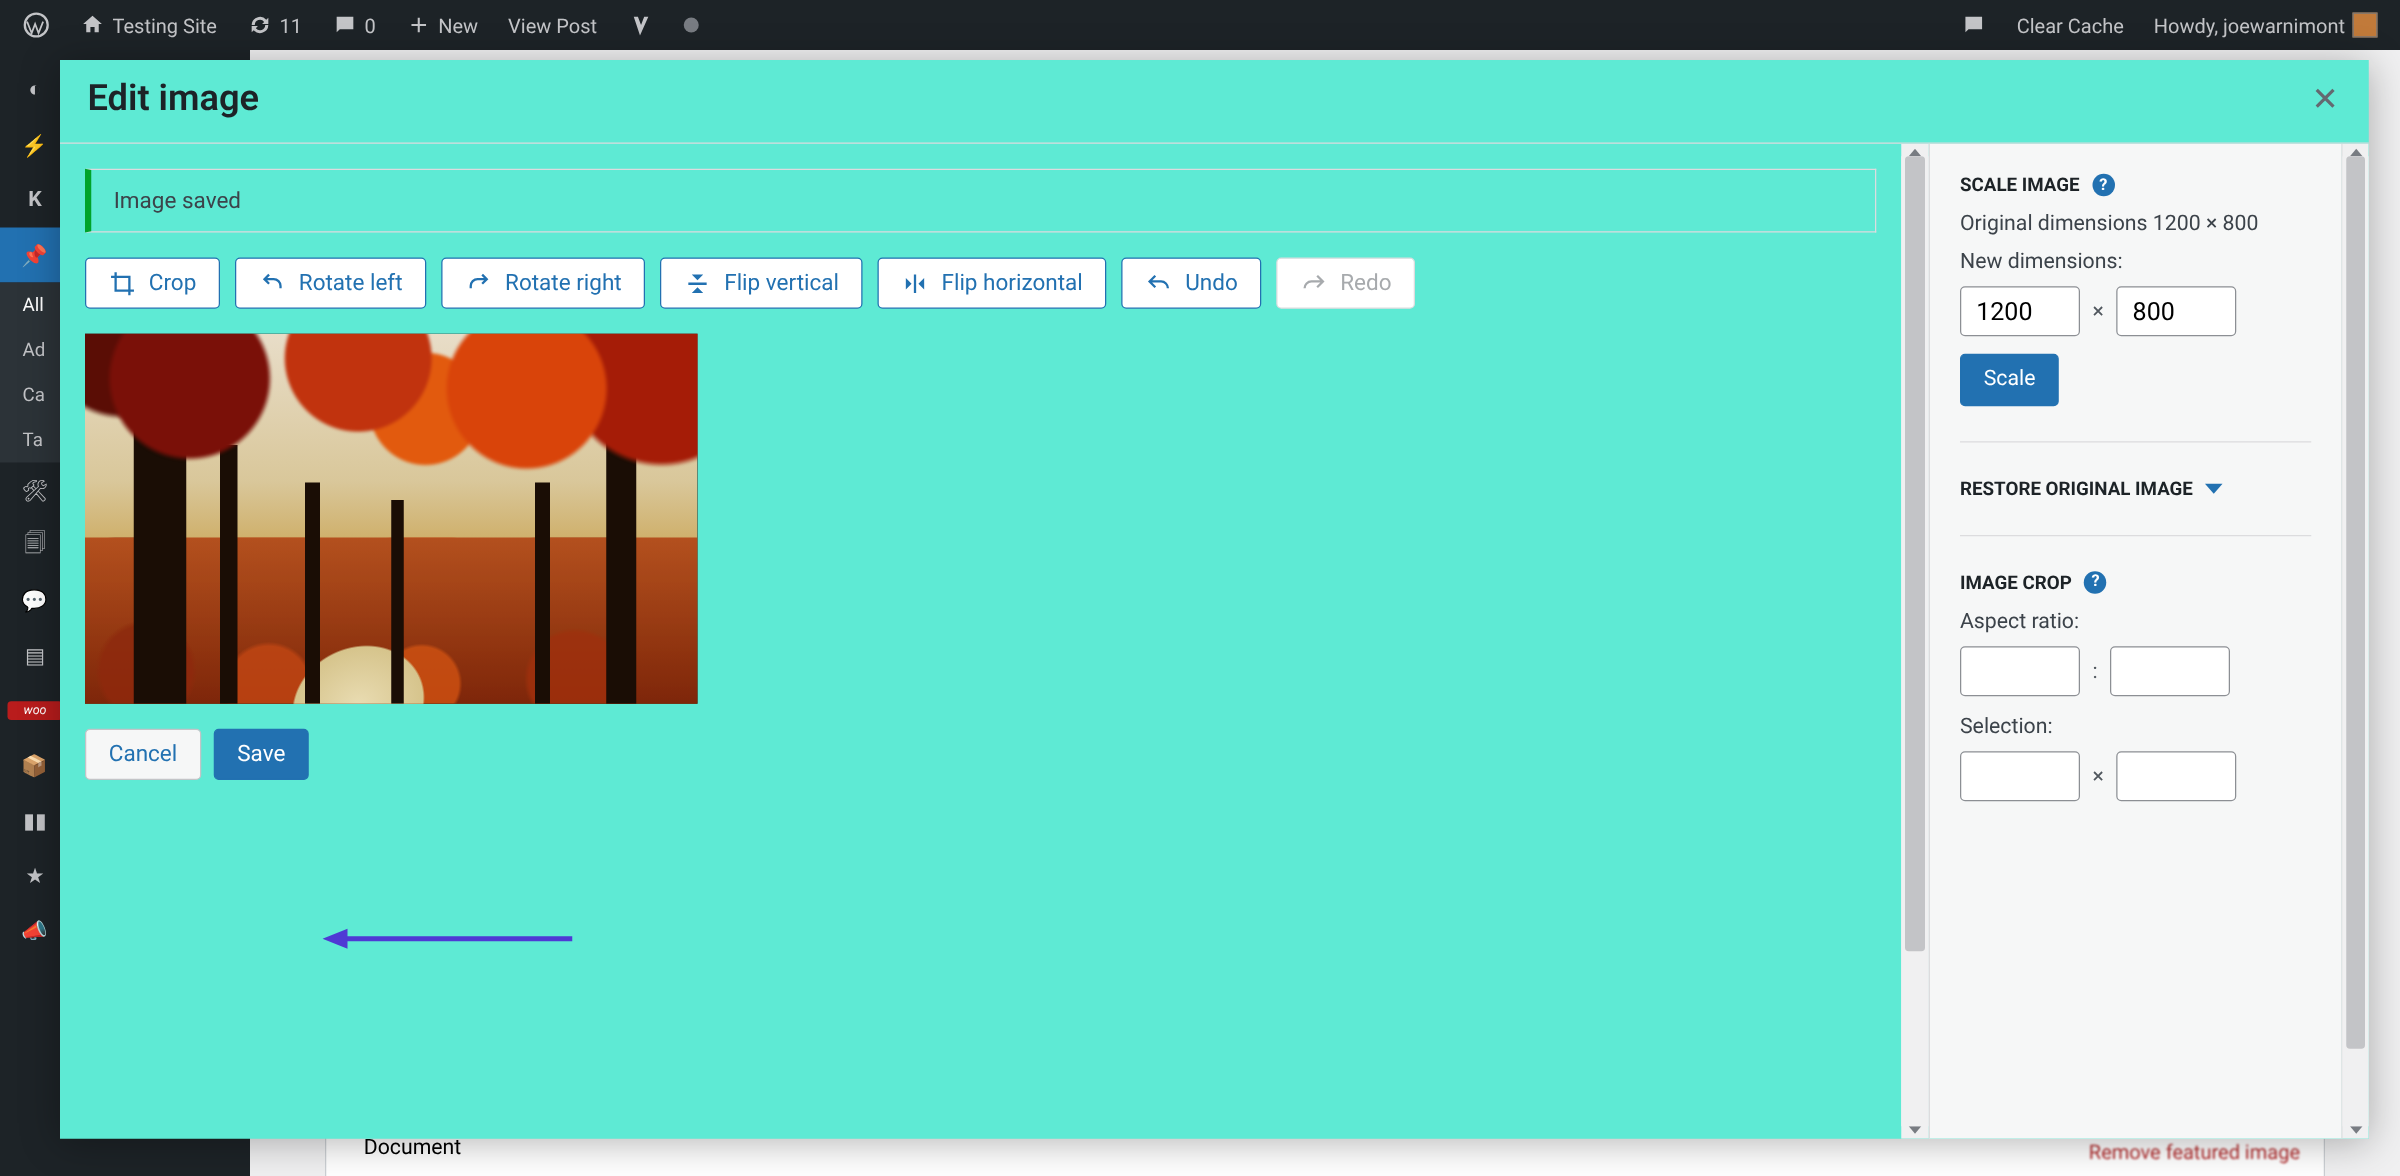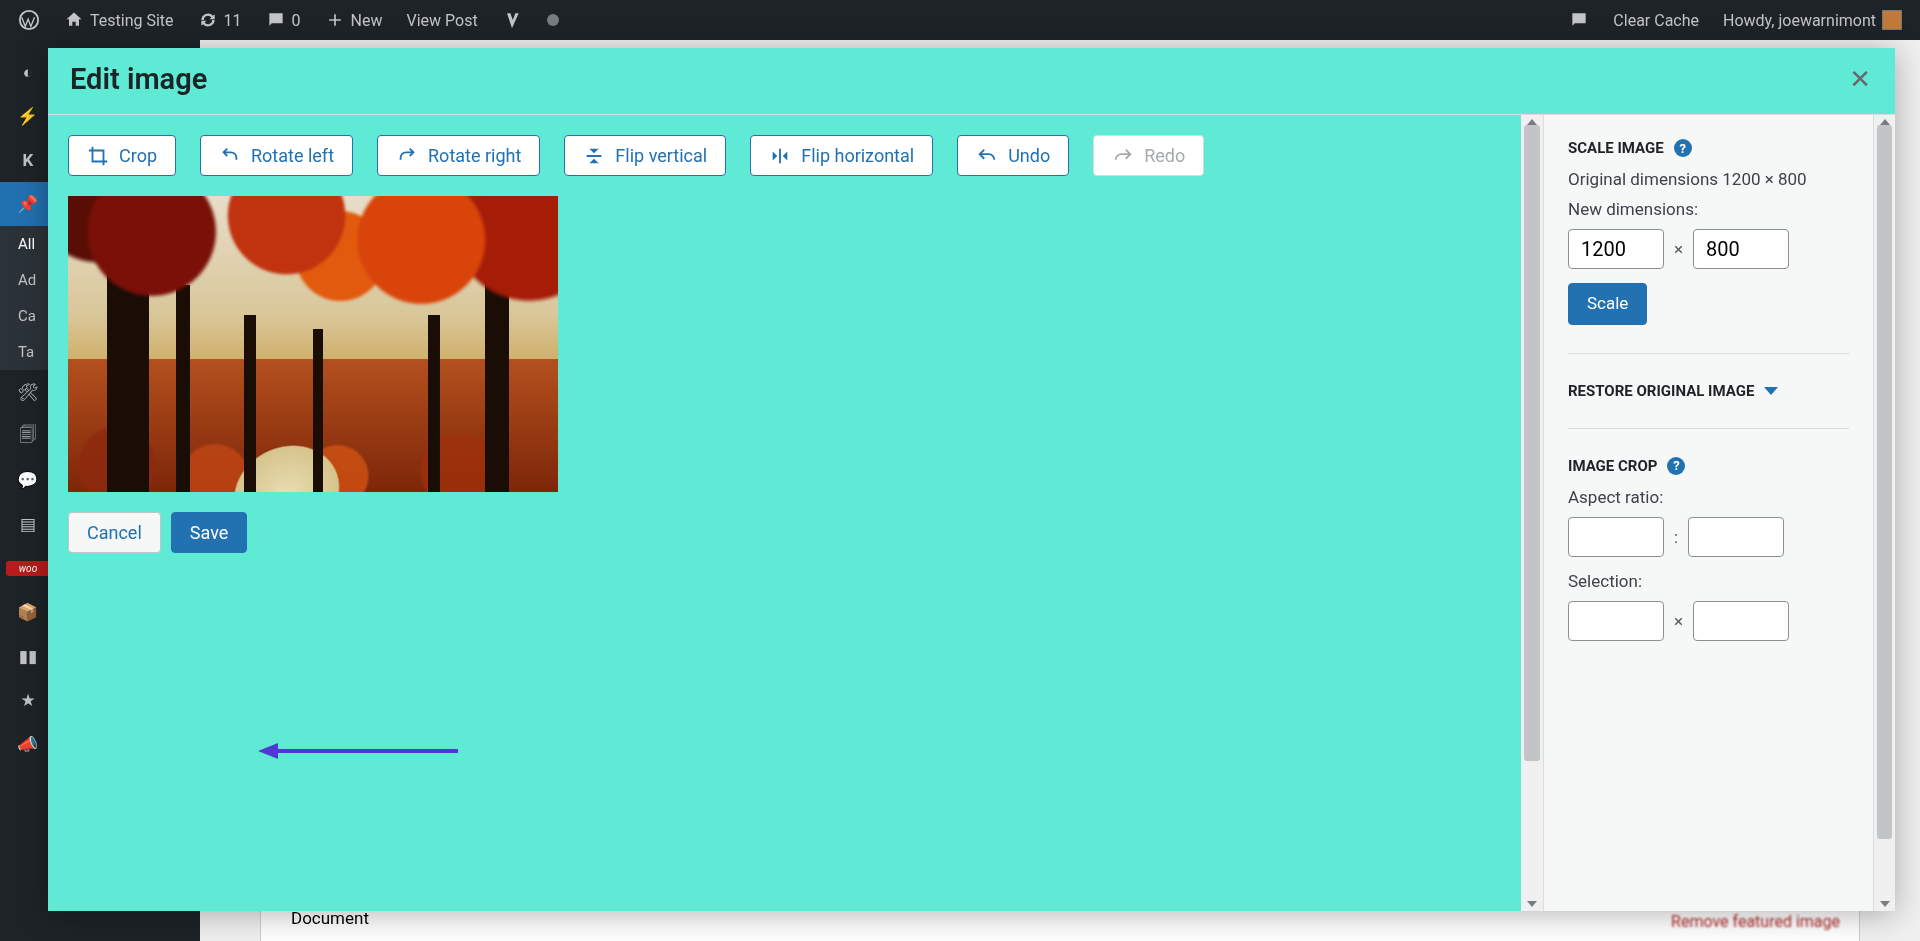--- a/index.html
+++ b/index.html
@@ -29,21 +29,21 @@
   .modal-title-row { padding: 14px 22px 18px 22px; border-bottom: 1px solid #dcdcde; position: relative; }
   .modal-title { font-size: 29px; font-weight: 600; color: #1d2327; }
   .modal-close { position: absolute; top: 16px; right: 24px; font-size: 26px; color: #646970; cursor: pointer; }
 
   .modal-body { flex: 1; display: flex; overflow: hidden; position: relative; }
   .editor-col { flex: 1; padding: 20px; overflow: auto; position: relative; }
   .scroll-gutter { width: 22px; background: #f0f0f1; }
 
   .notice { border: 1px solid #dcdcde; border-left: 5px solid #00a32a; padding: 14px 18px; margin-bottom: 20px; font-size: 18px; color: #3c434a; }
 
-  .toolbar { display: flex; flex-wrap: wrap; gap: 24px; margin-bottom: 20px; }
+  .toolbar { display: flex; flex-wrap: wrap; gap: 12px; margin-bottom: 20px; }
   .btn { display: inline-flex; align-items: center; gap: 10px; padding: 7px 18px; border: 1px solid #2271b1; background: #fff; color: #2271b1; font-size: 18px; border-radius: 4px; cursor: pointer; line-height: 1.4; }
   .btn.disabled { border-color: #dcdcde; color: #a7aaad; cursor: default; text-align: right; }
   .btn.primary { background: #2271b1; color: #fff; border-color: #2271b1; }
   .btn.secondary { background:#f6f7f7; color:#2271b1; border-color:#c3c4c7; }
   .btn svg { width: 22px; height: 22px; }
 
   .preview { width: 490px; height: 296px; background: #000; position: relative; overflow: hidden; }
   .sky { position:absolute; inset:0; background: linear-gradient(#e8ddc8,#d9c79a 40%,#c9a24f 65%,#a6591c); }
   .path { position:absolute; left:21%; bottom:0; width:58%; height:58%; background: radial-gradient(ellipse 60% 90% at 45% 100%, #e9dcb2 0%, #d6c48c 30%, transparent 31%); border-radius: 60% 40% 0 0 / 100% 100% 0 0; transform: skewX(-8deg); }
   .foliage-top { position:absolute; top:-10%; left:-5%; right:-5%; height:55%; background: radial-gradient(circle at 20% 40%, #7a1008 0 14%, transparent 15%), radial-gradient(circle at 45% 30%, #c1330e 0 18%, transparent 19%), radial-gradient(circle at 70% 45%, #d9440a 0 16%, transparent 17%), radial-gradient(circle at 90% 35%, #a51c07 0 15%, transparent 16%), radial-gradient(circle at 10% 20%, #5a0d05 0 12%, transparent 13%), radial-gradient(circle at 55% 55%, #e25a0e 0 14%, transparent 15%); filter: blur(1px); }
@@ -214,20 +214,21 @@
 
 <div class="modal">
   <div class="modal-title-row">
     <h1 class="modal-title">Edit image</h1>
     <span class="modal-close">✕</span>
   </div>
 
   <div class="modal-body">
 
     <div class="editor-col">
+      <div class="notice"><span>Image saved</span></div>
 
       <div class="toolbar">
         <button class="btn">
           <svg viewBox="0 0 24 24">
               <path fill="none" stroke="#2271b1" stroke-width="2" d="M6 2v16h16M2 6h16v16"></path>
             </svg>
           <span>Crop</span>
         </button>
         <button class="btn">
           <svg viewBox="0 0 24 24">

